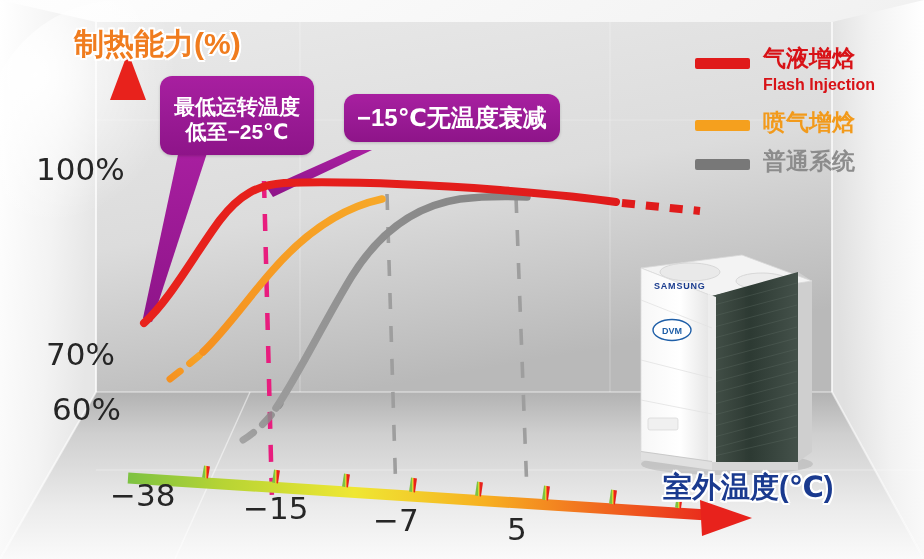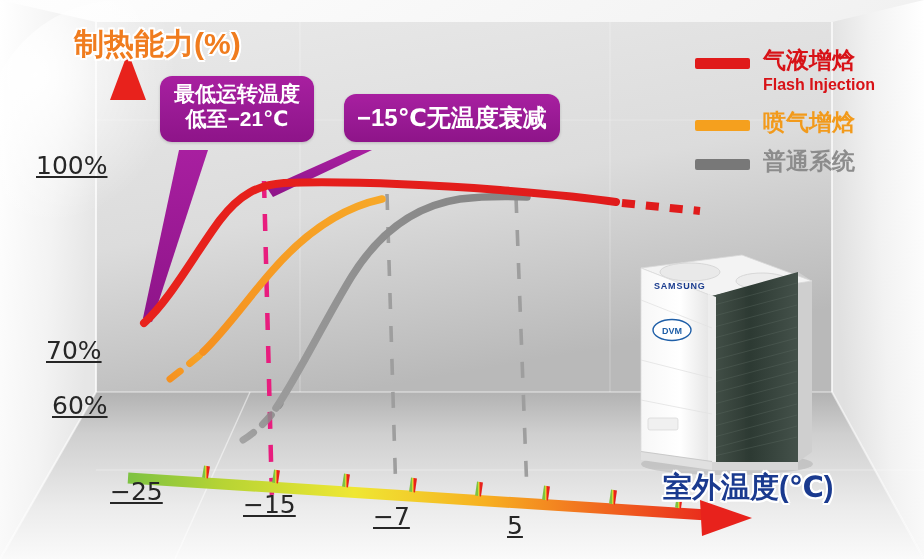--- a/index.html
+++ b/index.html
@@ -25,49 +25,48 @@
   }
   #x-axis-title{
     left:663px;top:468px;font-size:29px;color:#1A3A8F;
     text-shadow:
       -1.6px -1.6px 0 #fff, 1.6px -1.6px 0 #fff,
       -1.6px  1.6px 0 #fff, 1.6px  1.6px 0 #fff,
        0 -2px 0 #fff, 0 2px 0 #fff, -2px 0 0 #fff, 2px 0 0 #fff;
   }
 
   .tick-label{
-    position:absolute;color:#262626;font-size:25px;
+    position:absolute;color:#262626;font-size:31px;
     font-family:"DejaVu Sans","Liberation Sans",sans-serif;
     white-space:nowrap;
-    text-decoration:underline;
   }
 
   
   .callout{
     position:absolute;
     background:linear-gradient(180deg,#A81FA0 0%,#9B1B96 45%,#8E1489 100%);
     color:#fff;border-radius:12px;
     font-weight:bold;text-align:center;
     line-height:1.18;
-    padding:6px 14px 10px 14px;
+    padding:19px 14px 10px 14px;
     box-shadow:0 1px 3px rgba(0,0,0,.18);
   }
   #callout-min-temp{left:160px;top:76px;font-size:21px;}
   #callout-no-decay{left:344px;top:94px;font-size:24px;white-space:nowrap;padding:10px 13px;}
 
   
   #legend{position:absolute;left:695px;top:48px;}
   .legend-row{display:flex;align-items:flex-start;margin-bottom:14px;}
   .legend-swatch{
     width:55px;height:11px;border-radius:2px;margin-top:10px;margin-right:13px;flex:0 0 auto;
   }
   .legend-text{display:flex;flex-direction:column;}
   .legend-label{font-size:23px;font-weight:bold;line-height:1.12;white-space:nowrap;}
   .legend-sub{font-size:16px;font-weight:bold;line-height:1.3;margin-top:1px;white-space:nowrap;}
-  #legend-row-flash .legend-label{color:#D81217;}
+  #legend-row-flash .legend-label{color:#D81217;font-family:Liberation Mono, monospace;}
   #legend-row-flash .legend-sub{color:#D81217;}
   #legend-row-vapor .legend-label{color:#F29A1B;}
   #legend-row-normal .legend-label{color:#8C8C8C;}
 </style>
 </head>
 <body>
 
 <div id="stage">
 
   <svg id="bg" viewBox="0 0 924 559" preserveAspectRatio="none">
@@ -298,28 +297,28 @@
     </g>
   </svg>
 
   <div class="axis-title" id="x-axis-title">室外温度(℃)</div>
   <div class="axis-title" id="y-axis-title">制热能力(%)</div>
 
   <div class="tick-label" style="left:36px;top:151px;">100%</div>
   <div class="tick-label" style="left:46px;top:336px;">70%</div>
   <div class="tick-label" style="left:52px;top:391px;">60%</div>
 
-  <div class="tick-label" style="left:110px;top:477px;">−25</div>
+  <div class="tick-label" style="left:110px;top:477px;">−38</div>
   <div class="tick-label" style="left:243px;top:490px;text-align:right;">−15</div>
   <div class="tick-label" style="left:373px;top:502px;">−7</div>
   <div class="tick-label" style="left:507px;top:511px;">5</div>
 
   <div class="callout" id="callout-min-temp">
     <div>最低运转温度</div>
-    <div>低至−21℃</div>
+    <div>低至−25℃</div>
   </div>
 
   <div class="callout" id="callout-no-decay">
     <div>−15℃无温度衰减</div>
   </div>
 
   <div id="legend">
 
     <div class="legend-row" id="legend-row-flash">
       <div class="legend-swatch" style="background:#E01B1B;"></div>

